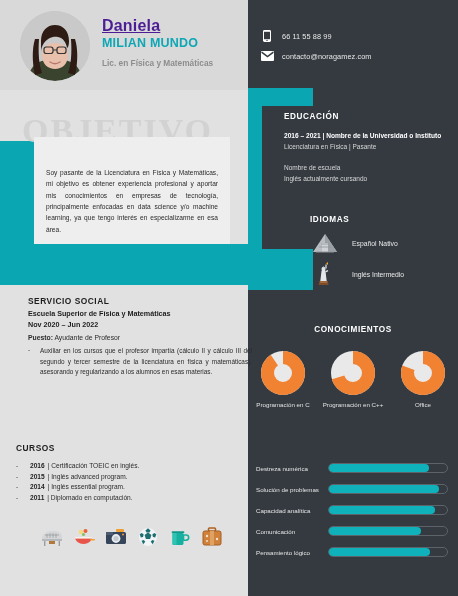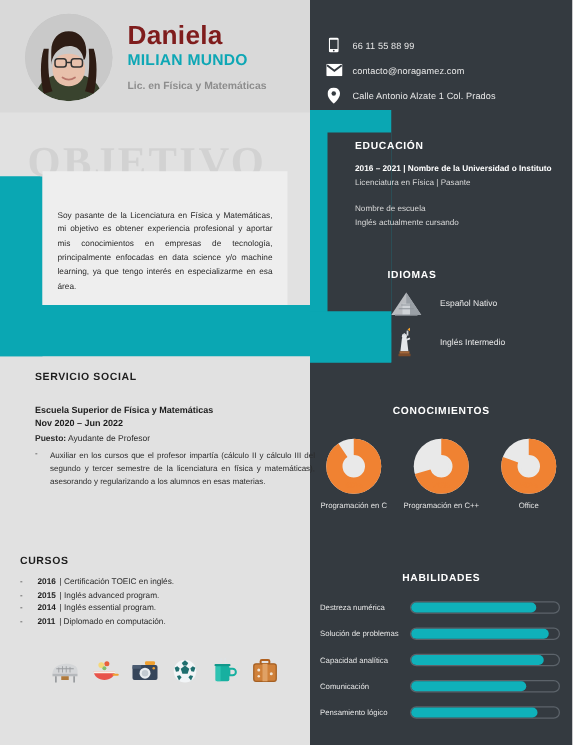--- a/index.html
+++ b/index.html
@@ -10,21 +10,21 @@
   
   .left-col{position:absolute;left:0;top:0;width:248px;height:596px;background:#e1e1e1;}
   .right-col{position:absolute;left:248px;top:0;width:210px;height:596px;background:#343a40;}
 
   
   .header-left{position:absolute;left:0;top:0;width:248px;height:90px;background:#d9d9d9;}
   .photo{position:absolute;left:20px;top:11px;width:70px;height:70px;border-radius:50%;
          overflow:hidden;background:#c4c4c4;}
   .photo svg{display:block;}
   .name-blk{position:absolute;left:102px;top:18px;width:140px;}
-  .fname{font-size:21px;font-weight:bold;color:#7f1d1d;line-height:1.05;letter-spacing:.2px;}
+  .fname{font-size:16px;font-weight:bold;color:#4c1d95;line-height:1.05;letter-spacing:.2px;text-decoration:underline;}
   .lname{font-size:12.5px;font-weight:bold;color:#0ea7b5;line-height:1.35;letter-spacing:.2px;}
   .role{font-size:8.3px;font-weight:bold;color:#8d8d8d;margin-top:6px;}
 
   
   .contacts{position:absolute;left:258px;top:30px;width:196px;}
   .c-row{display:flex;align-items:center;margin-bottom:9px;}
   .c-ico{width:18px;flex:0 0 18px;display:flex;justify-content:center;}
   .c-txt{font-size:7.3px;color:#e8e8e8;margin-left:6px;letter-spacing:.1px;}
 
   
@@ -70,21 +70,21 @@
   .habil{position:absolute;left:248px;top:452px;width:210px;}
   .habil-h{text-align:center;}
   .bar-row{display:flex;align-items:center;margin-top:11px;padding-left:8px;}
   .bar-lbl{font-size:6.2px;color:#e6e6e6;width:72px;flex:0 0 72px;}
   .bar-track{position:relative;height:8px;flex:1;margin-right:10px;background:#343a40;
              border:1px solid #5c636a;border-radius:5px;}
   .bar-fill{position:absolute;left:0;top:0;bottom:0;background:#0fb1ba;border-radius:5px;}
 
   
   .ss{position:absolute;left:28px;top:296px;width:224px;}
-  .ss-blk{margin-top:16px;}
+  .ss-blk{margin-top:2px;}
   .ss-org{font-size:7.2px;font-weight:bold;color:#1d1d1d;line-height:1.55;}
   .ss-pos{font-size:6.8px;color:#2b2b2b;margin-top:4px;}
   .ss-pos b{font-weight:bold;}
   .ss-bul{display:flex;margin-top:5px;}
   .ss-dash{width:12px;flex:0 0 12px;font-size:6.4px;color:#2b2b2b;}
   .ss-bdy{font-size:6.4px;line-height:1.62;color:#2b2b2b;text-align:justify;}
 
   .cursos{position:absolute;left:16px;top:443px;width:224px;}
   .cur-list{margin-top:9px;}
   .cur-row{display:flex;margin-bottom:3.5px;}
@@ -147,29 +147,20 @@
     </div>
     <div class="c-row">
       <span class="c-ico">
         <svg width="13" height="10" viewBox="0 0 13 10">
             <rect width="13" height="10" rx="1" fill="#fff"></rect>
             <path d="M0.6 1.2 6.5 5.6 12.4 1.2" fill="none" stroke="#343a40" stroke-width="1.5"></path>
           </svg>
       </span>
       <span class="c-txt">contacto@noragamez.com</span>
     </div>
-    <div class="c-row">
-      <span class="c-ico">
-        <svg width="10" height="13" viewBox="0 0 10 13">
-            <path d="M5 0C2.2 0 0 2.2 0 5c0 3.6 5 8 5 8s5-4.4 5-8c0-2.8-2.2-5-5-5z" fill="#fff"></path>
-            <circle cx="5" cy="4.8" r="1.8" fill="#343a40"></circle>
-          </svg>
-      </span>
-      <span class="c-txt">Calle Antonio Alzate 1 Col. Prados</span>
-    </div>
   </div>
 
   <div class="teal-left"></div>
   <div class="obj-word">OBJETIVO</div>
   <div class="obj-card"></div>
   <div class="teal-left2"></div>
   <div class="obj-text">Soy pasante de la Licenciatura en Física y Matemáticas, mi objetivo es obtener experiencia profesional y aportar mis conocimientos en empresas de tecnología, principalmente enfocadas en data science y/o machine learning, ya que tengo interés en especializarme en esa área.</div>
 
   <div class="teal-right"></div>
   <div class="teal-notch"></div>
@@ -262,23 +253,20 @@
           </svg>
           <div class="donut-pct">80%</div>
         </div>
         <div class="donut-lbl">Office</div>
       </div>
 
     </div>
   </div>
 
   <div class="habil">
-    <div class="habil-h">
-      <span class="sec-h-light">HABILIDADES</span>
-    </div>
 
     <div class="bar-row">
       <span class="bar-lbl">Destreza numérica</span>
       <span class="bar-track">
         <span class="bar-fill" style="width: 85%;"></span>
       </span>
     </div>
     <div class="bar-row">
       <span class="bar-lbl">Solución de problemas</span>
       <span class="bar-track">

